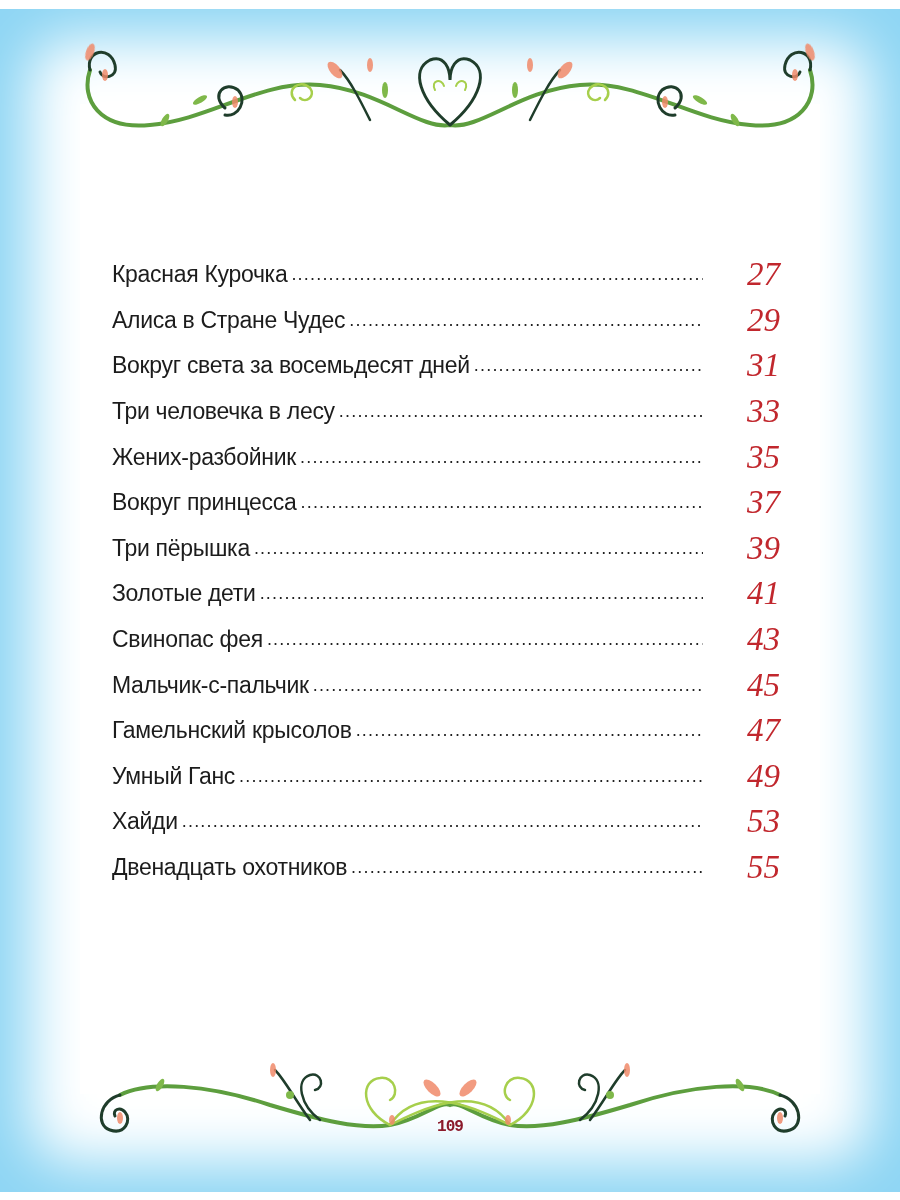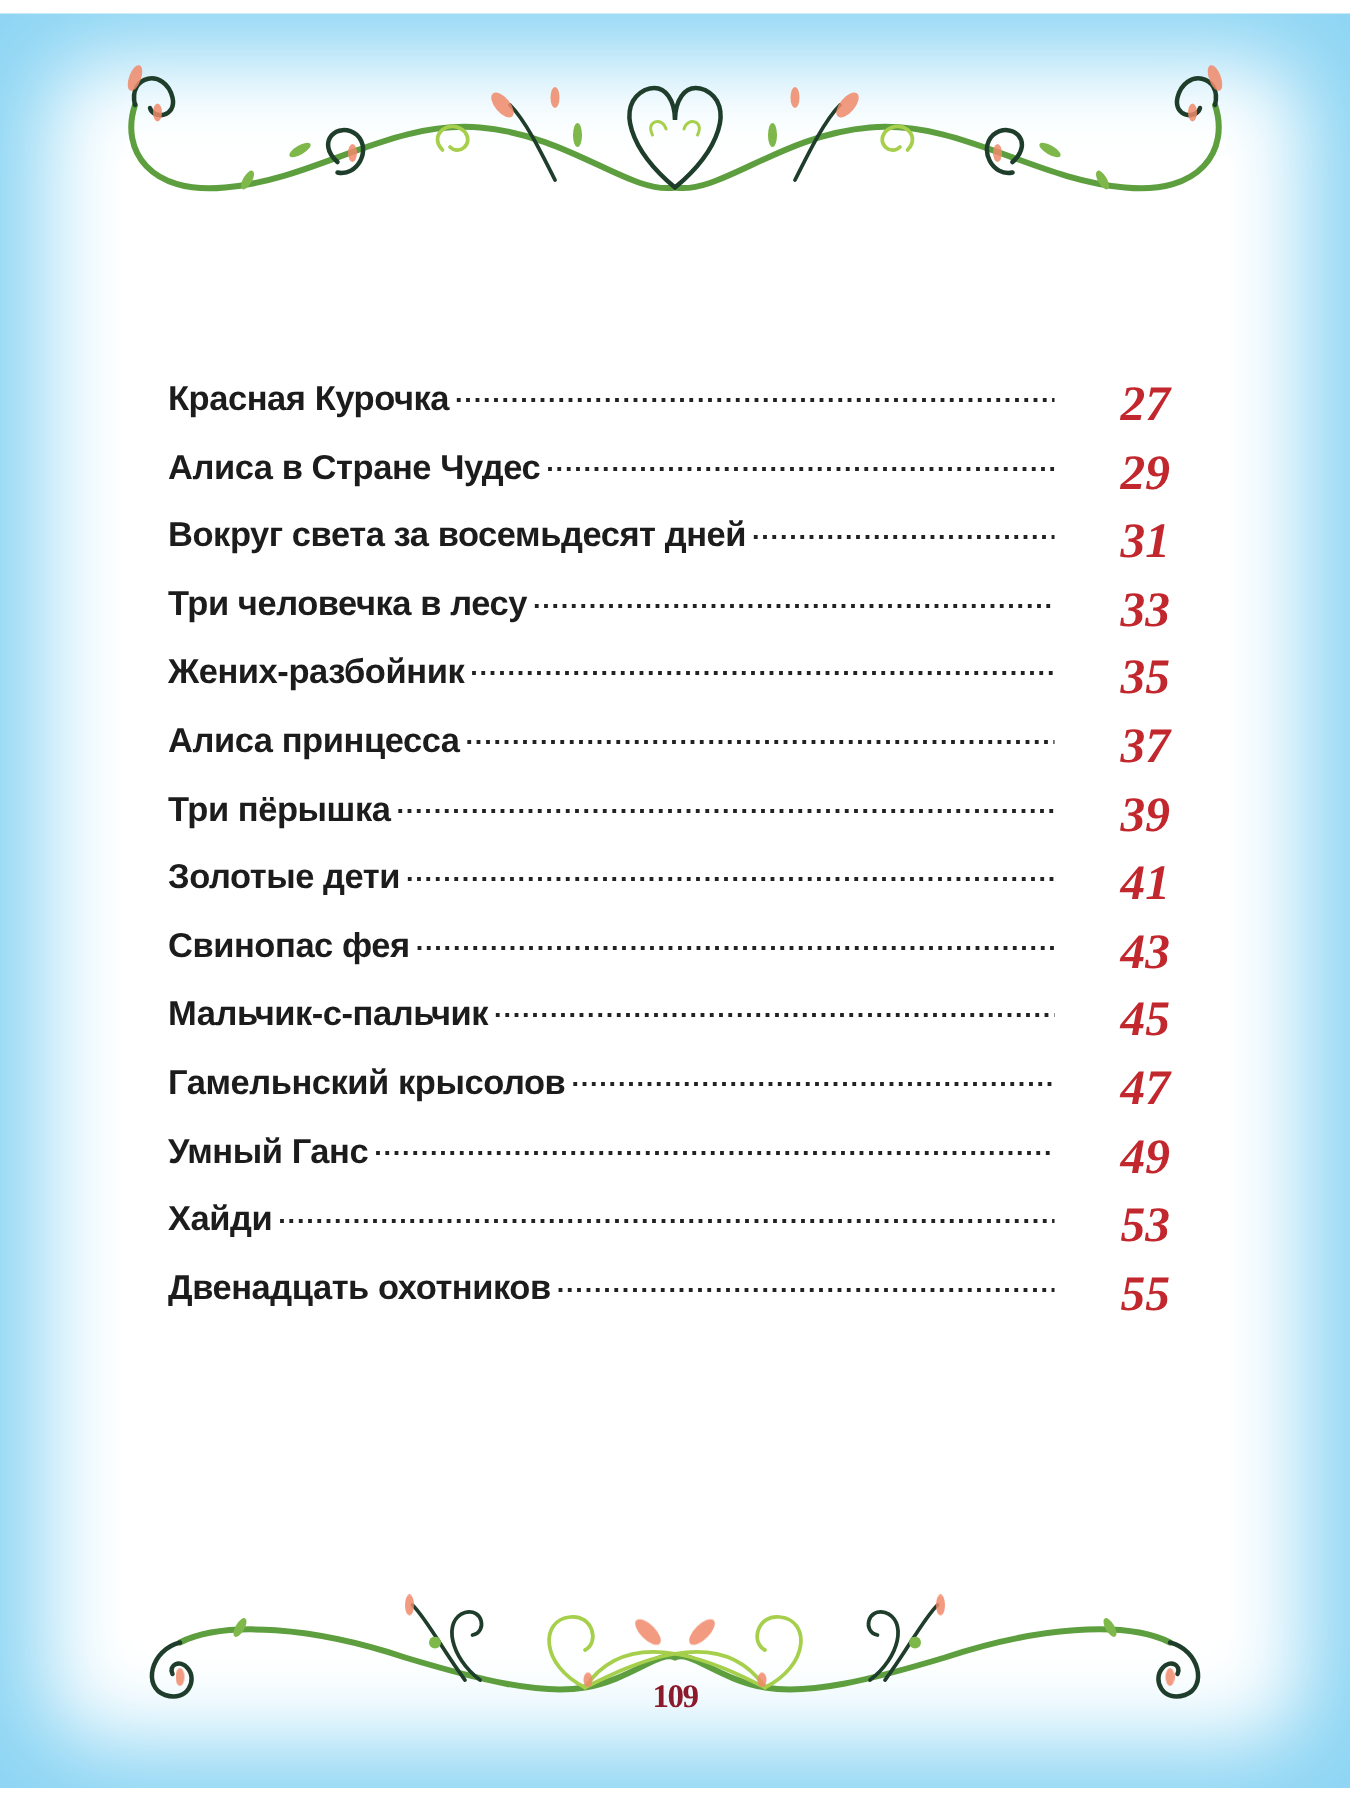--- a/index.html
+++ b/index.html
@@ -4,26 +4,26 @@
 <style>
   html,body{margin:0;padding:0;}
   body{width:900px;height:1200px;background:#fff;position:relative;overflow:hidden;}
   .page{position:absolute;left:0;top:9px;width:900px;height:1183px;background:#8fd6f4;}
   .glow{position:absolute;left:30px;top:30px;width:840px;height:1123px;background:#fff;border-radius:40px;filter:blur(28px);}
   .inner{position:absolute;left:80px;top:95px;width:740px;height:990px;background:#fff;}
   .orn{position:absolute;left:60px;width:780px;height:120px;}
   .orn-top{top:30px;}
   .orn-bot{top:1040px;}
   .toc{position:absolute;left:112px;top:252px;width:668px;}
-  .row{display:flex;align-items:flex-start;height:45.6px;font-weight:bold;}
+  .row{display:flex;align-items:center;height:45.6px;}
   .title{font-family:"Liberation Sans",sans-serif;font-size:23px;color:#1c1c1c;white-space:nowrap;letter-spacing:-0.3px;}
   .dots{flex:1;overflow:hidden;white-space:nowrap;font-family:"Liberation Sans",sans-serif;font-size:18px;color:#222;margin:0 3px 0 4px;letter-spacing:1.2px;}
   .dots::after{content:"..............................................................................................................................................................";}
   .page-num{font-family:"Liberation Serif",serif;font-style:italic;font-size:33px;color:#c1272d;min-width:34px;text-align:right;margin-left:40px;}
-  .folio{position:absolute;left:420px;top:1118px;width:60px;text-align:center;font-family:Liberation Serif, serif;font-size:22px;color:#8b1a2b;font-weight:bold;letter-spacing:-1px;}
+  .folio{position:absolute;left:420px;top:1118px;width:60px;text-align:center;font-family:Liberation Mono, monospace;font-size:16px;color:#8b1a2b;font-weight:bold;letter-spacing:-1px;}
 </style>
 </head>
 <body>
 
 <div class="page">
   <div class="glow"></div>
   <div class="inner"></div>
 </div>
 
 <svg class="orn orn-top" viewBox="0 0 780 120">
@@ -83,21 +83,21 @@
       <span class="title">Три человечка в лесу</span>
       <span class="dots"></span>
       <span class="page-num">33</span>
     </div>
   <div class="row">
       <span class="title">Жених-разбойник</span>
       <span class="dots"></span>
       <span class="page-num">35</span>
     </div>
   <div class="row">
-      <span class="title">Алиса принцесса</span>
+      <span class="title">Вокруг принцесса</span>
       <span class="dots"></span>
       <span class="page-num">37</span>
     </div>
   <div class="row">
       <span class="title">Три пёрышка</span>
       <span class="dots"></span>
       <span class="page-num">39</span>
     </div>
   <div class="row">
       <span class="title">Золотые дети</span>

